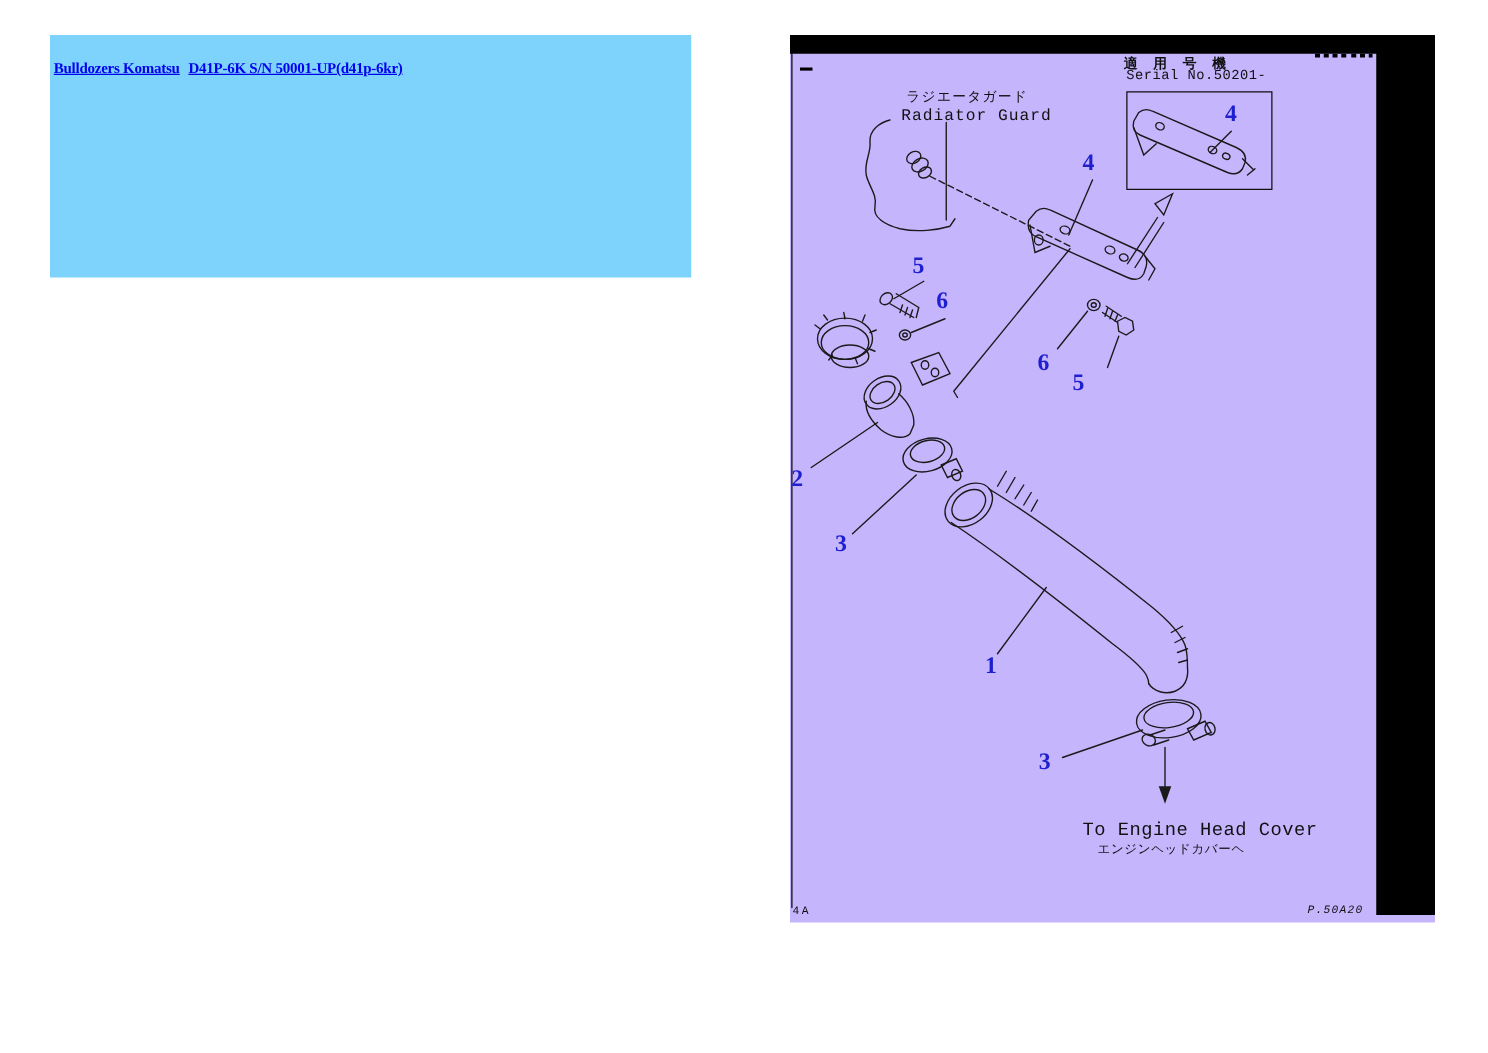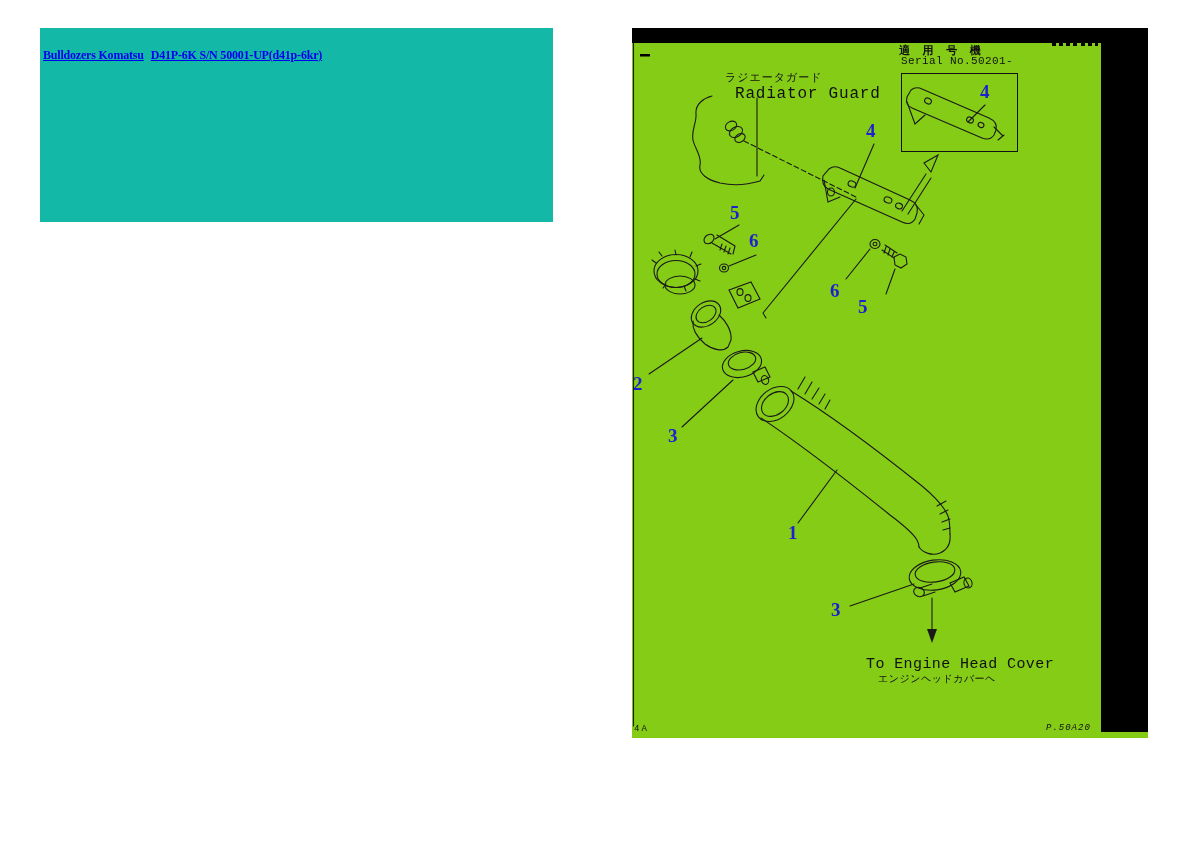--- a/index.html
+++ b/index.html
@@ -1,37 +1,37 @@
 <!DOCTYPE html>
 <html><head>
 <meta charset="utf-8">
 <style>
   html,body{margin:0;padding:0;background:#ffffff;}
   body{width:1190px;height:842px;position:relative;overflow:hidden;
        font-family:"Liberation Sans",sans-serif;}
 
   
   .banner{position:absolute;left:40px;top:28px;width:513px;height:194px;
-          background:#14b8a6;padding:0;box-sizing:border-box;}
+          background:#7dd3fc;padding:0;box-sizing:border-box;}
   .banner-links{position:absolute;left:3px;top:17px;white-space:nowrap;}
   .banner a{color:#0000EE;font:bold 12px "Liberation Serif",serif;
             text-decoration:underline;margin-right:7px;letter-spacing:-0.2px;}
 
   
-  .page{position:absolute;left:632px;top:28px;width:516px;height:710px;background:#84cc16;}
+  .page{position:absolute;left:632px;top:28px;width:516px;height:710px;background:#c4b5fd;}
   .page svg{position:absolute;left:0;top:0;}
   .bar-top{position:absolute;left:0;top:0;width:516px;height:15px;background:#000;}
   .bar-right{position:absolute;left:469px;top:0;width:47px;height:704px;background:#000;}
 
   .lbl{position:absolute;color:#111;white-space:nowrap;}
   .mono{font-family:"Liberation Mono",monospace;}
   .jp-serial  {left:267px;top:15px; font-size:11px;letter-spacing:3px;font-weight:bold;}
   .en-serial  {left:269px;top:27px; font-size:11px;letter-spacing:0.4px;text-align:center;}
   .jp-rad     {left:93px; top:42px; font-size:11px;letter-spacing:1px;}
-  .en-rad     {left:103px; top:57px; font-size:16px;letter-spacing:0.8px;}
+  .en-rad     {left:89px; top:57px; font-size:13px;letter-spacing:0.8px;}
   .watermark  {left:233px;top:339px;font-size:21px;color:#1c1c1c;
                font-family:"Liberation Sans",sans-serif;}
   .jp-engine  {left:246px;top:644px;font-size:10px;letter-spacing:0.5px;}
   .en-engine  {left:234px;top:628px;font-size:15px;letter-spacing:0.4px;}
   .marker-l   {left:2px;  top:696px;font-size:9px;letter-spacing:2px;}
   .marker-r   {left:414px;top:695px;font-size:9px;letter-spacing:1px;font-style:italic;}
 
   .inset-box{position:absolute;left:269px;top:45px;width:115px;height:77px;
              border:1.5px solid #111;}
 

